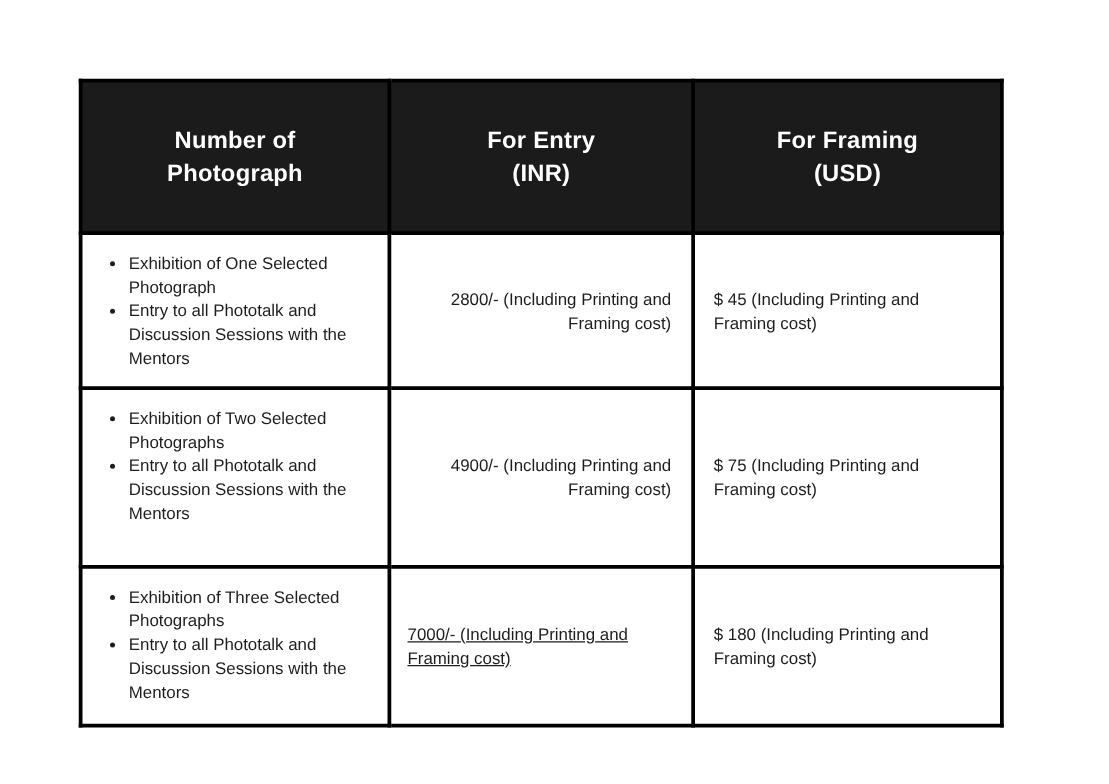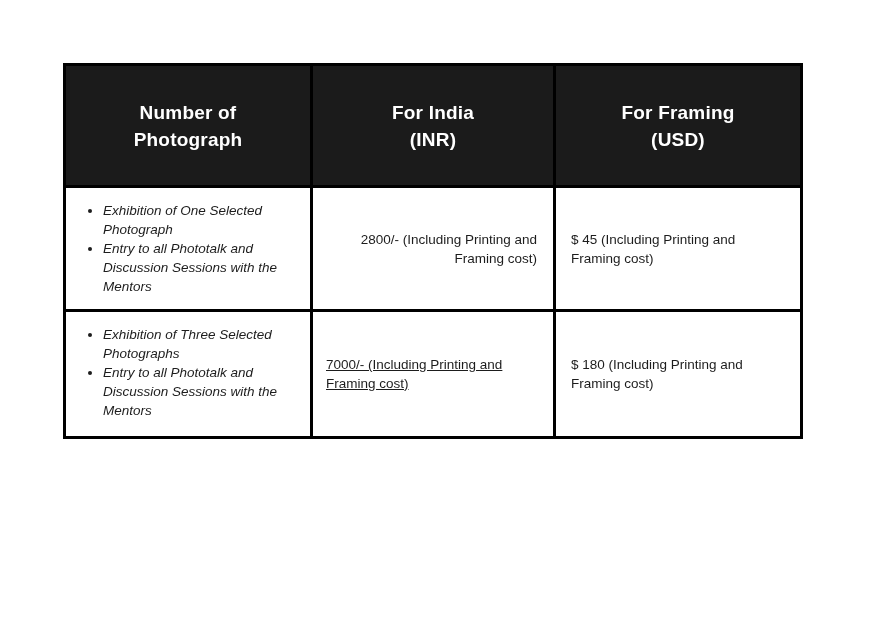--- a/index.html
+++ b/index.html
@@ -45,21 +45,20 @@
   td.features-cell {
     vertical-align: top;
     padding: 13px 8px 8px 0;
   }
   td.features-cell ul {
     margin: 0;
     padding: 0 0 0 37px;
     font-size: 13.5px;
     color: #1d1d1d;
     line-height: 19px;
-    font-style: italic;
   }
   td.features-cell li {
     margin: 0;
     padding: 0;
   }
   td.price-cell {
     font-size: 13.5px;
     color: #1d1d1d;
     vertical-align: middle;
     line-height: 19px;
@@ -92,40 +91,50 @@
         <col style="width:243px">
         <col style="width:247px">
       </colgroup>
       <thead>
         <tr>
           <th>
             <span class="hline">Number of</span>
             <span class="hline">Photograph</span>
           </th>
           <th>
-            <span class="hline">For India</span>
+            <span class="hline">For Entry</span>
             <span class="hline">(INR)</span>
           </th>
           <th>
             <span class="hline">For Framing</span>
             <span class="hline">(USD)</span>
           </th>
         </tr>
       </thead>
       <tbody>
         <tr class="row-1">
           <td class="features-cell">
             <ul>
               <li>Exhibition of One Selected Photograph</li>
               <li>Entry to all Phototalk and Discussion Sessions with the Mentors</li>
             </ul>
           </td>
           <td class="price-cell price-center">2800/- (Including Printing and Framing cost)</td>
           <td class="price-cell overseas">$ 45 (Including Printing and Framing cost)</td>
         </tr>
+        <tr class="row-2">
+          <td class="features-cell">
+            <ul>
+              <li>Exhibition of Two Selected Photographs</li>
+              <li>Entry to all Phototalk and Discussion Sessions with the Mentors</li>
+            </ul>
+          </td>
+          <td class="price-cell price-center">4900/- (Including Printing and Framing cost)</td>
+          <td class="price-cell overseas">$ 75 (Including Printing and Framing cost)</td>
+        </tr>
         <tr class="row-3">
           <td class="features-cell">
             <ul>
               <li>Exhibition of Three Selected Photographs</li>
               <li>Entry to all Phototalk and Discussion Sessions with the Mentors</li>
             </ul>
           </td>
           <td class="price-cell price-left">7000/- (Including Printing and Framing cost)</td>
           <td class="price-cell overseas">$ 180 (Including Printing and Framing cost)</td>
         </tr>

